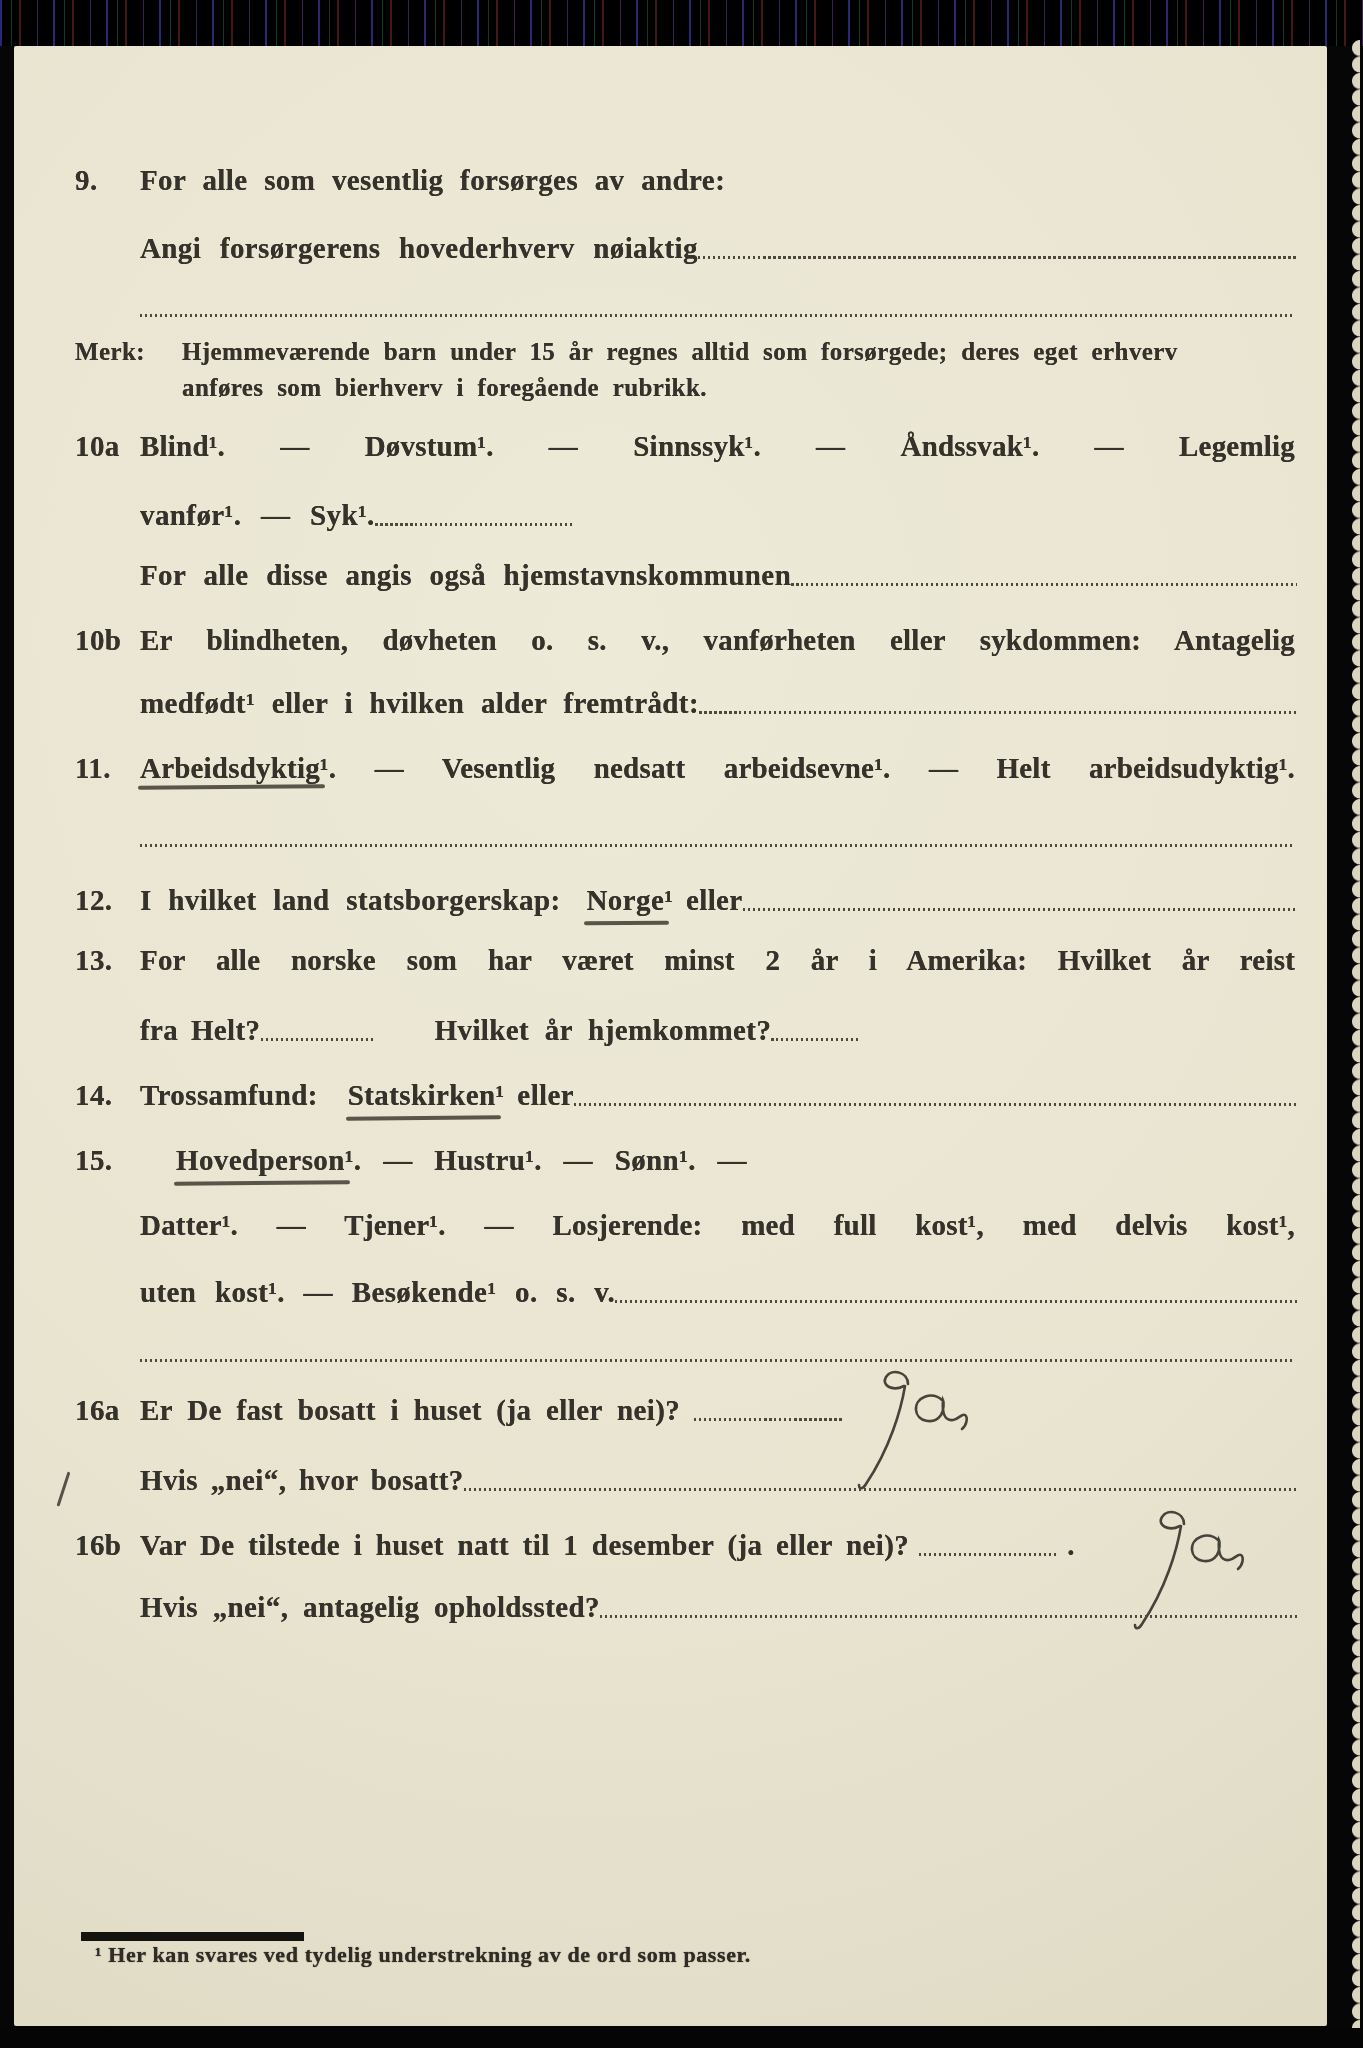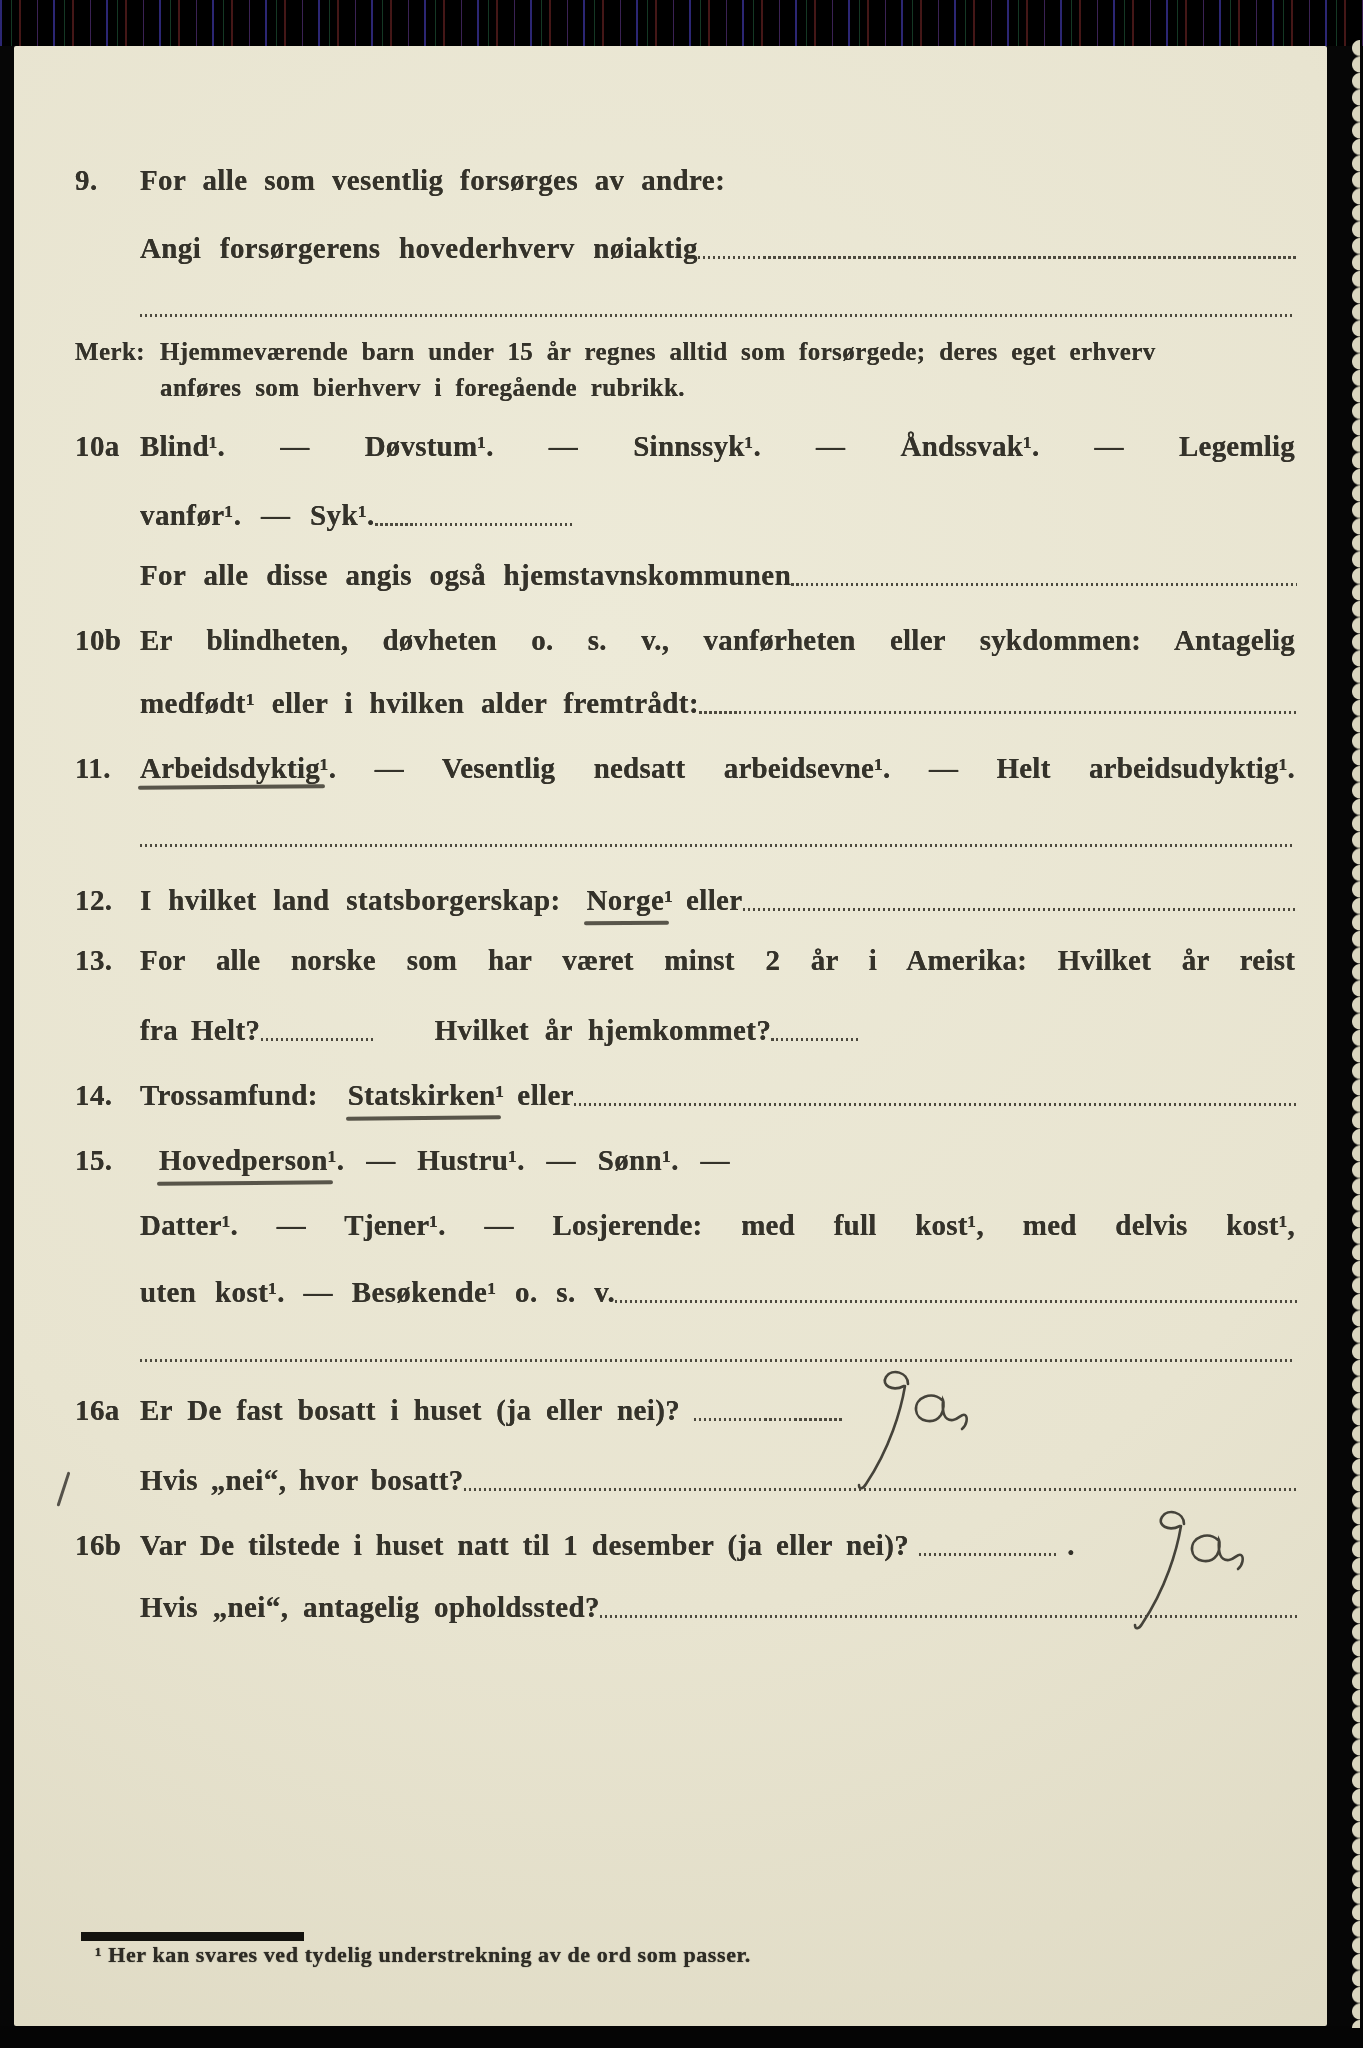--- a/index.html
+++ b/index.html
@@ -27,21 +27,21 @@
   .just{display:block;width:1155px;text-align:justify;text-align-last:justify;
         word-spacing:normal;letter-spacing:.2px;white-space:normal;}
   .dots{display:inline-block;height:3px;align-self:flex-end;margin-bottom:9px;
         background:repeating-linear-gradient(90deg,#4c493e 0 2.5px,transparent 2.5px 5px);}
   .dots.fill{flex:1 1 auto;}
   .dotline{position:absolute;left:126px;width:1155px;height:3px;
         background:repeating-linear-gradient(90deg,#4c493e 0 2.5px,transparent 2.5px 5px);}
   .uline{position:relative;}
   .uline::after{content:"";position:absolute;left:-2px;right:-5px;bottom:-5px;height:4px;
         background:#3e3b31;border-radius:3px;transform:rotate(-.5deg);opacity:.85;}
-  .merk{font-size:25px;height:36px;line-height:36px;}
+  .merk{font-size:25px;height:36px;line-height:36px;gap:22px;}
   .merk .num{width:85px;flex:0 0 85px;}
   .footbar{position:absolute;left:67px;top:1886px;width:223px;height:9px;background:#14130f;}
   .footnote{position:absolute;left:81px;top:1896px;font-size:22px;font-weight:700;
         letter-spacing:.6px;color:#2e2c25;text-shadow:0 0 1px rgba(35,33,27,.9);}
   .hand-svg{position:absolute;pointer-events:none;}
   .hand-svg path{fill:none;stroke:#45433a;stroke-width:2.6;stroke-linecap:round;}
   .hw-label{position:absolute;color:transparent;font-size:40px;pointer-events:none;text-align:center;}
   .stray{position:absolute;left:48px;top:1425px;width:2.5px;height:36px;background:#55524a;
         transform:rotate(18deg);border-radius:2px;}
 </style>
@@ -130,21 +130,21 @@
     <div class="row" style="top:1029px">
       <span class="num">14.</span>
       <span>Trossamfund:</span>
       <span class="uline" style="margin-left:30px">Statskirken</span>
       <span>¹ eller</span>
       <span class="dots fill"></span>
     </div>
 
     <div class="row" style="top:1094px">
       <span class="num">15.</span>
-      <span class="uline" style="margin-left:19px">Hovedperson</span>
+      <span class="uline" style="margin-left:36px">Hovedperson</span>
       <span style="word-spacing:14px">¹. — Hustru¹. — Sønn¹. —</span>
     </div>
     <div class="row" style="top:1226px">
       <span class="num"></span>
       <span style="word-spacing:11px">uten kost¹. — Besøkende¹ o. s. v.</span>
       <span class="dots fill"></span>
     </div>
     <div class="row" style="top:1159px">
       <span class="num"></span>
       <span class="just">Datter¹. — Tjener¹. — Losjerende: med full kost¹, med delvis kost¹,</span>

